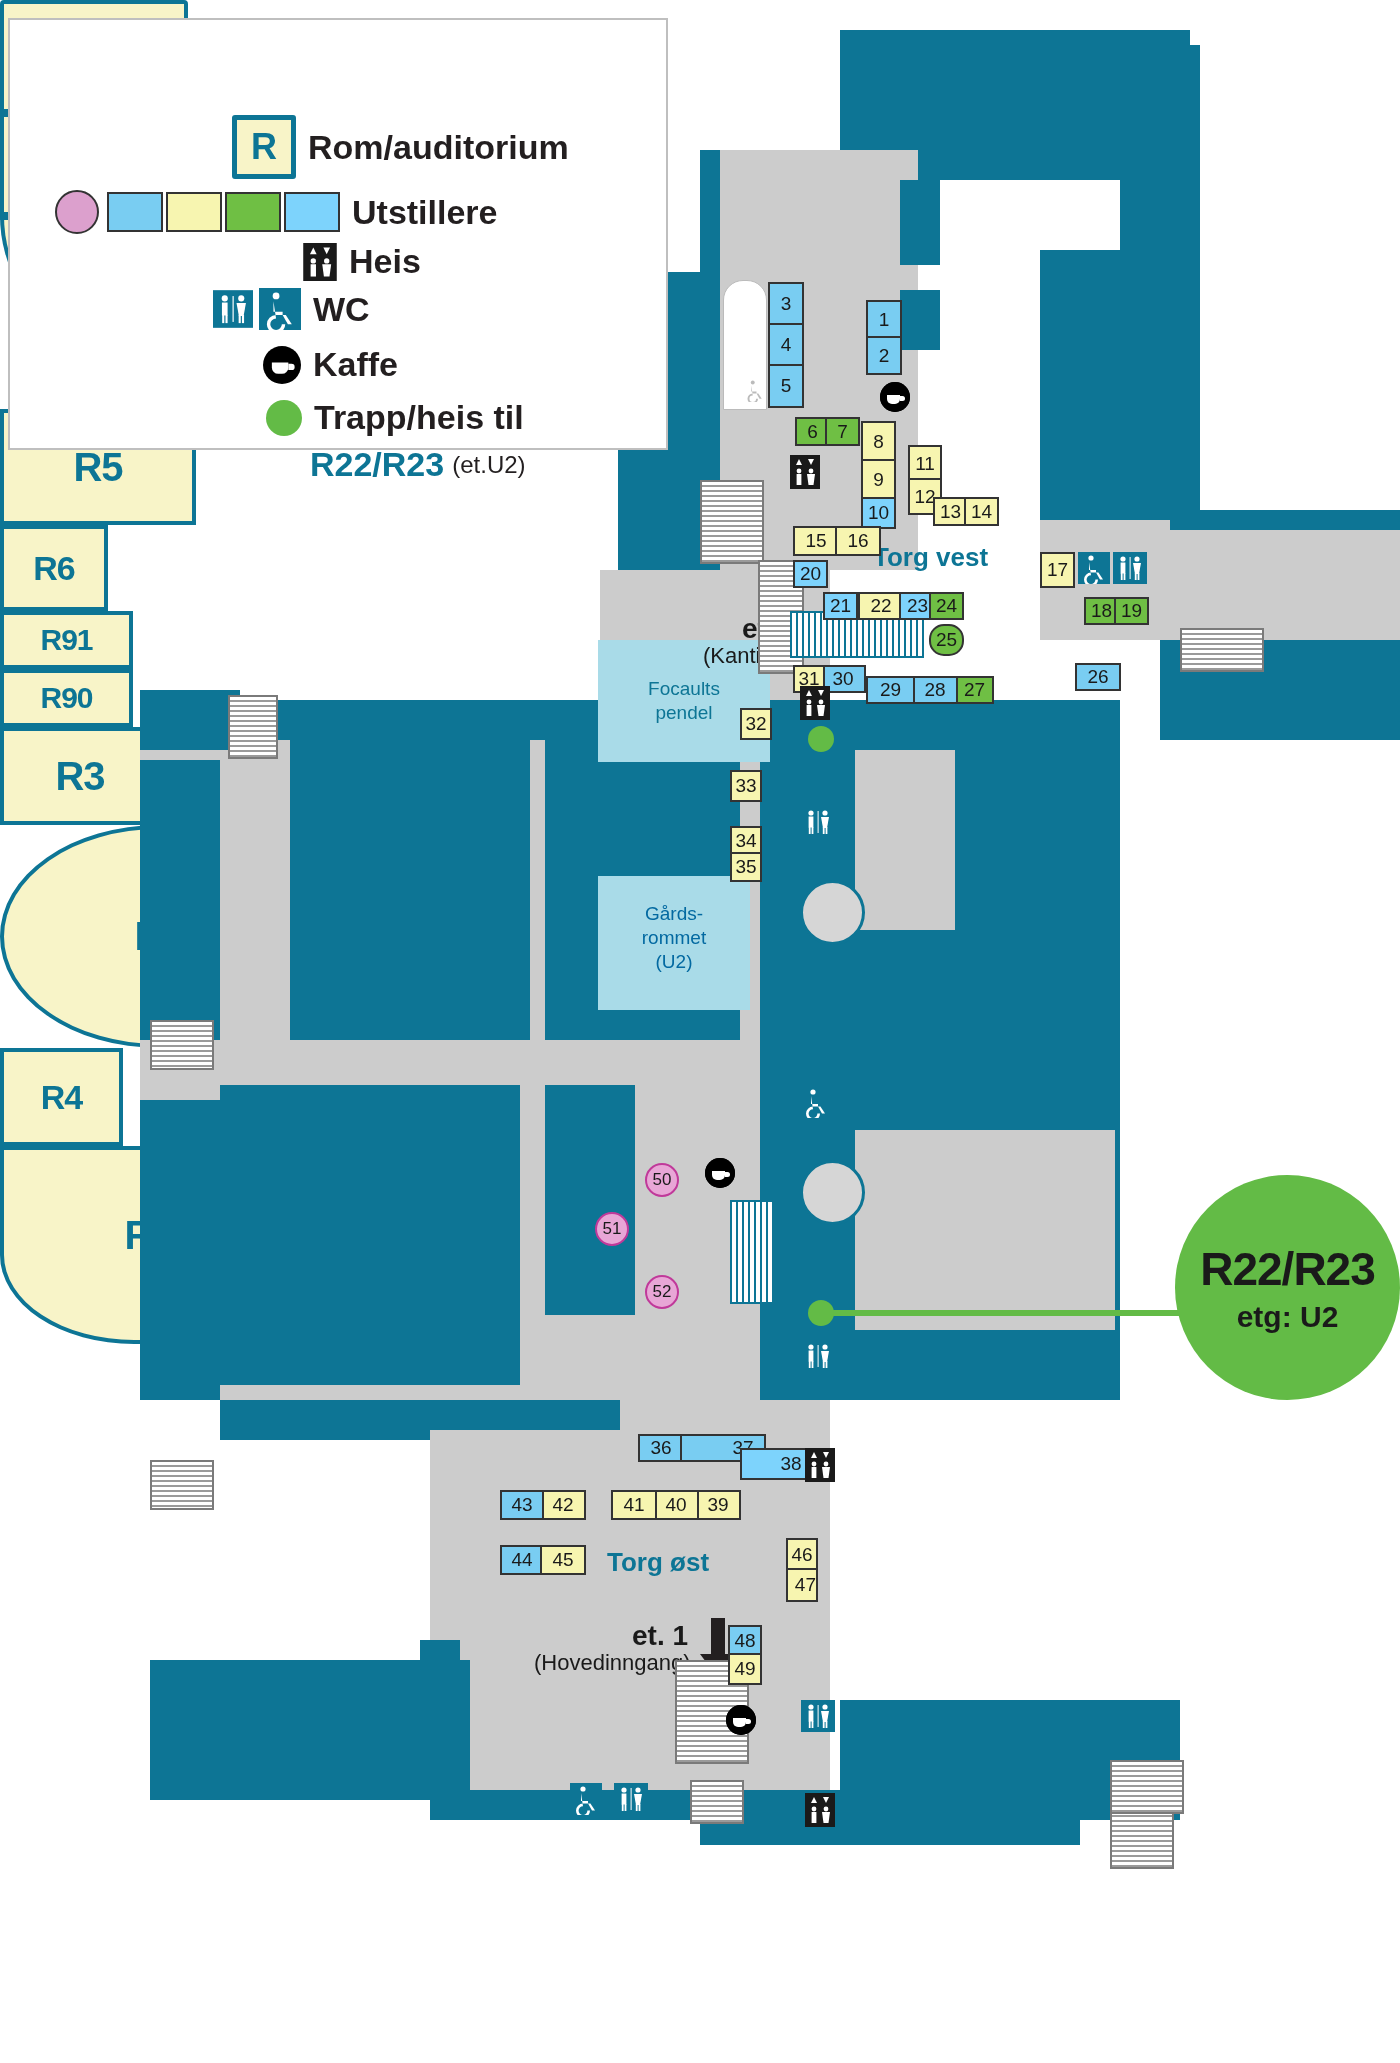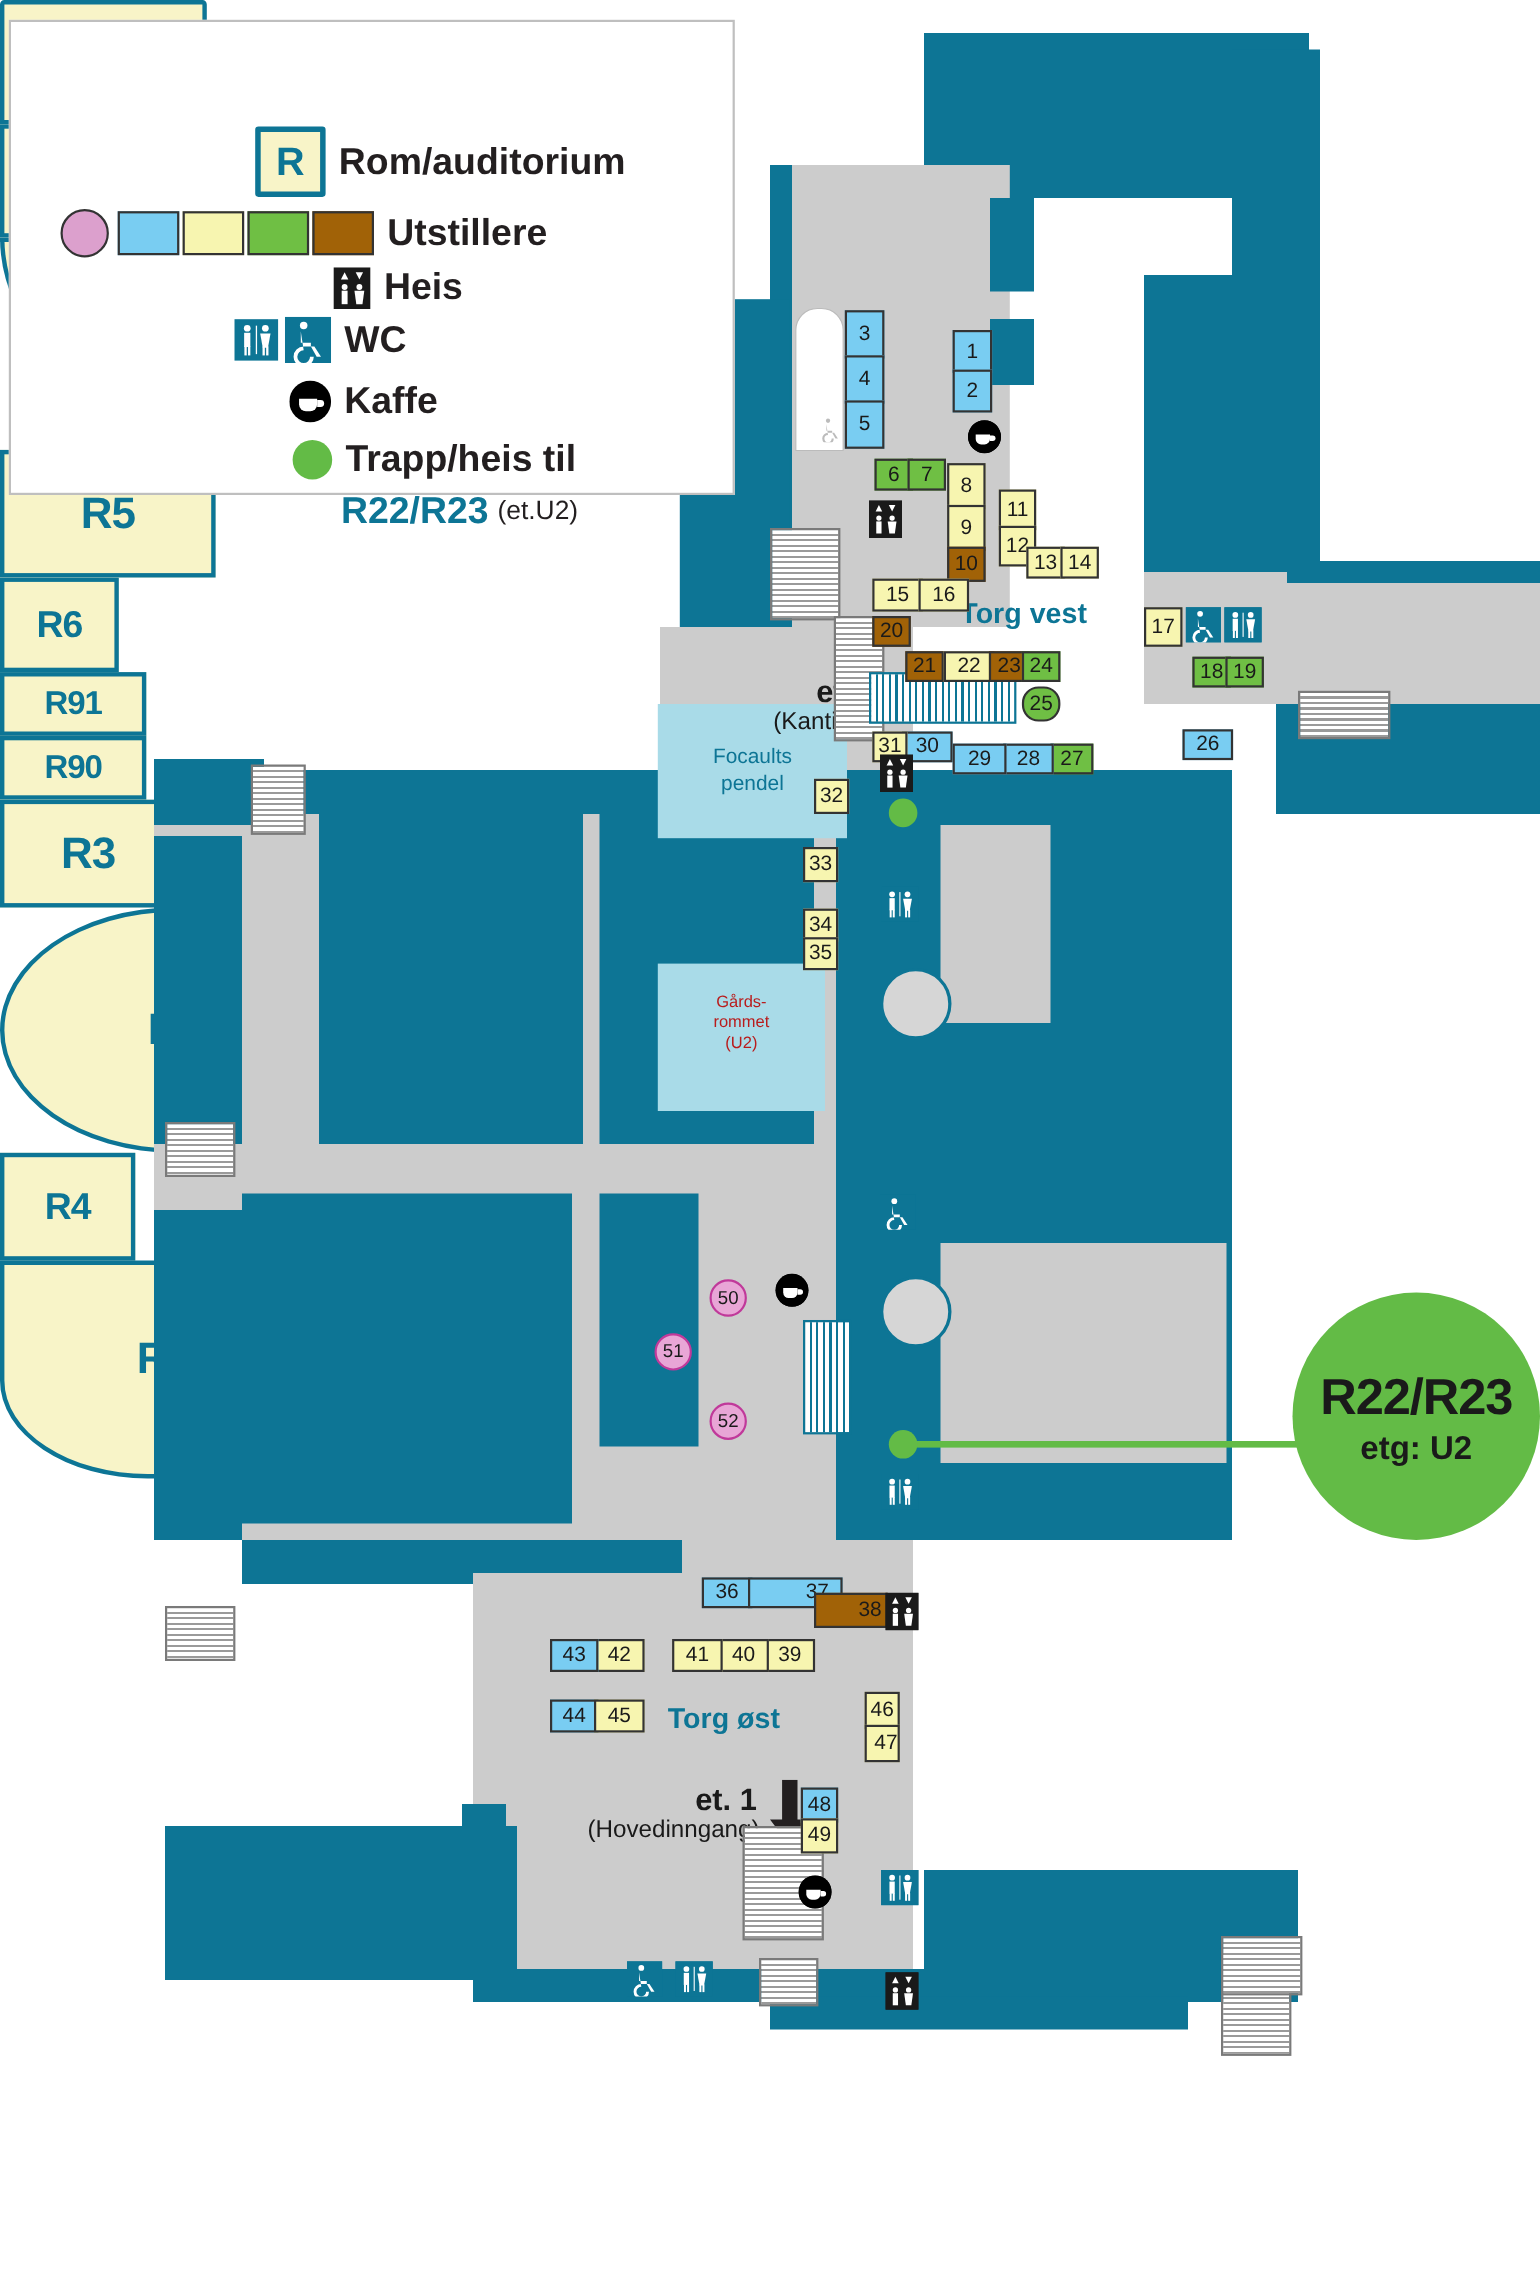--- a/index.html
+++ b/index.html
@@ -27,37 +27,37 @@
   .grn-dot{width:36px;height:36px;border-radius:50%;background:#63bb46;}
   .lg-sub{color:#0d7595;font-weight:bold;font-size:34px;}
   .lg-sub-small{color:#231f20;font-weight:normal;font-size:24px;margin-left:8px;}
 
   
   .booth{position:absolute;border:2px solid #333;display:flex;align-items:center;justify-content:center;
          font-size:19px;color:#1a1a1a;font-family:"Liberation Sans",sans-serif;}
   .c-blue{background:#79cdf2;}
   .c-yel{background:#f7f5b0;}
   .c-grn{background:#6fbf44;}
-  .c-org{background:#a16207;}
+  .c-org{background:#7dd3fc;}
 
   .numcirc{position:absolute;border-radius:50%;background:#e8a6d6;border:2px solid #c0399a;
            display:flex;align-items:center;justify-content:center;font-size:17px;color:#1a1a1a;}
 
   
   .m-wc{position:absolute;background:#0d7595;}
   .m-lift{position:absolute;background:#1a1a1a;}
   .m-kaffe{position:absolute;border-radius:50%;background:#000;}
 
   .torg-lbl{position:absolute;color:#0d7595;font-weight:bold;font-size:26px;}
   .etg-lbl{position:absolute;color:#1a1a1a;font-weight:bold;font-size:28px;}
   .etg-sub{position:absolute;color:#1a1a1a;font-size:22px;}
 
   .focault{position:absolute;background:#a9dbe8;display:flex;flex-direction:column;
            align-items:center;justify-content:center;color:#0d7595;font-size:19px;line-height:1.25;}
-  .gaard{position:absolute;background:#a9dbe8;color:#b91c1c;font-size:15px;line-height:1.25;
+  .gaard{position:absolute;background:#a9dbe8;color:#0369a1;font-size:19px;line-height:1.25;
          text-align:center;}
 
   
   #dest{position:absolute;border-radius:50%;background:#63bb46;display:flex;flex-direction:column;
         align-items:center;justify-content:center;}
   #dest .d1{font-size:46px;font-weight:bold;color:#1a1a1a;letter-spacing:-1px;}
   #dest .d2{font-size:30px;font-weight:bold;color:#1a1a1a;margin-top:4px;}
   #destline{position:absolute;background:#63bb46;height:6px;}
   #destdot{position:absolute;width:26px;height:26px;border-radius:50%;background:#63bb46;}
 

